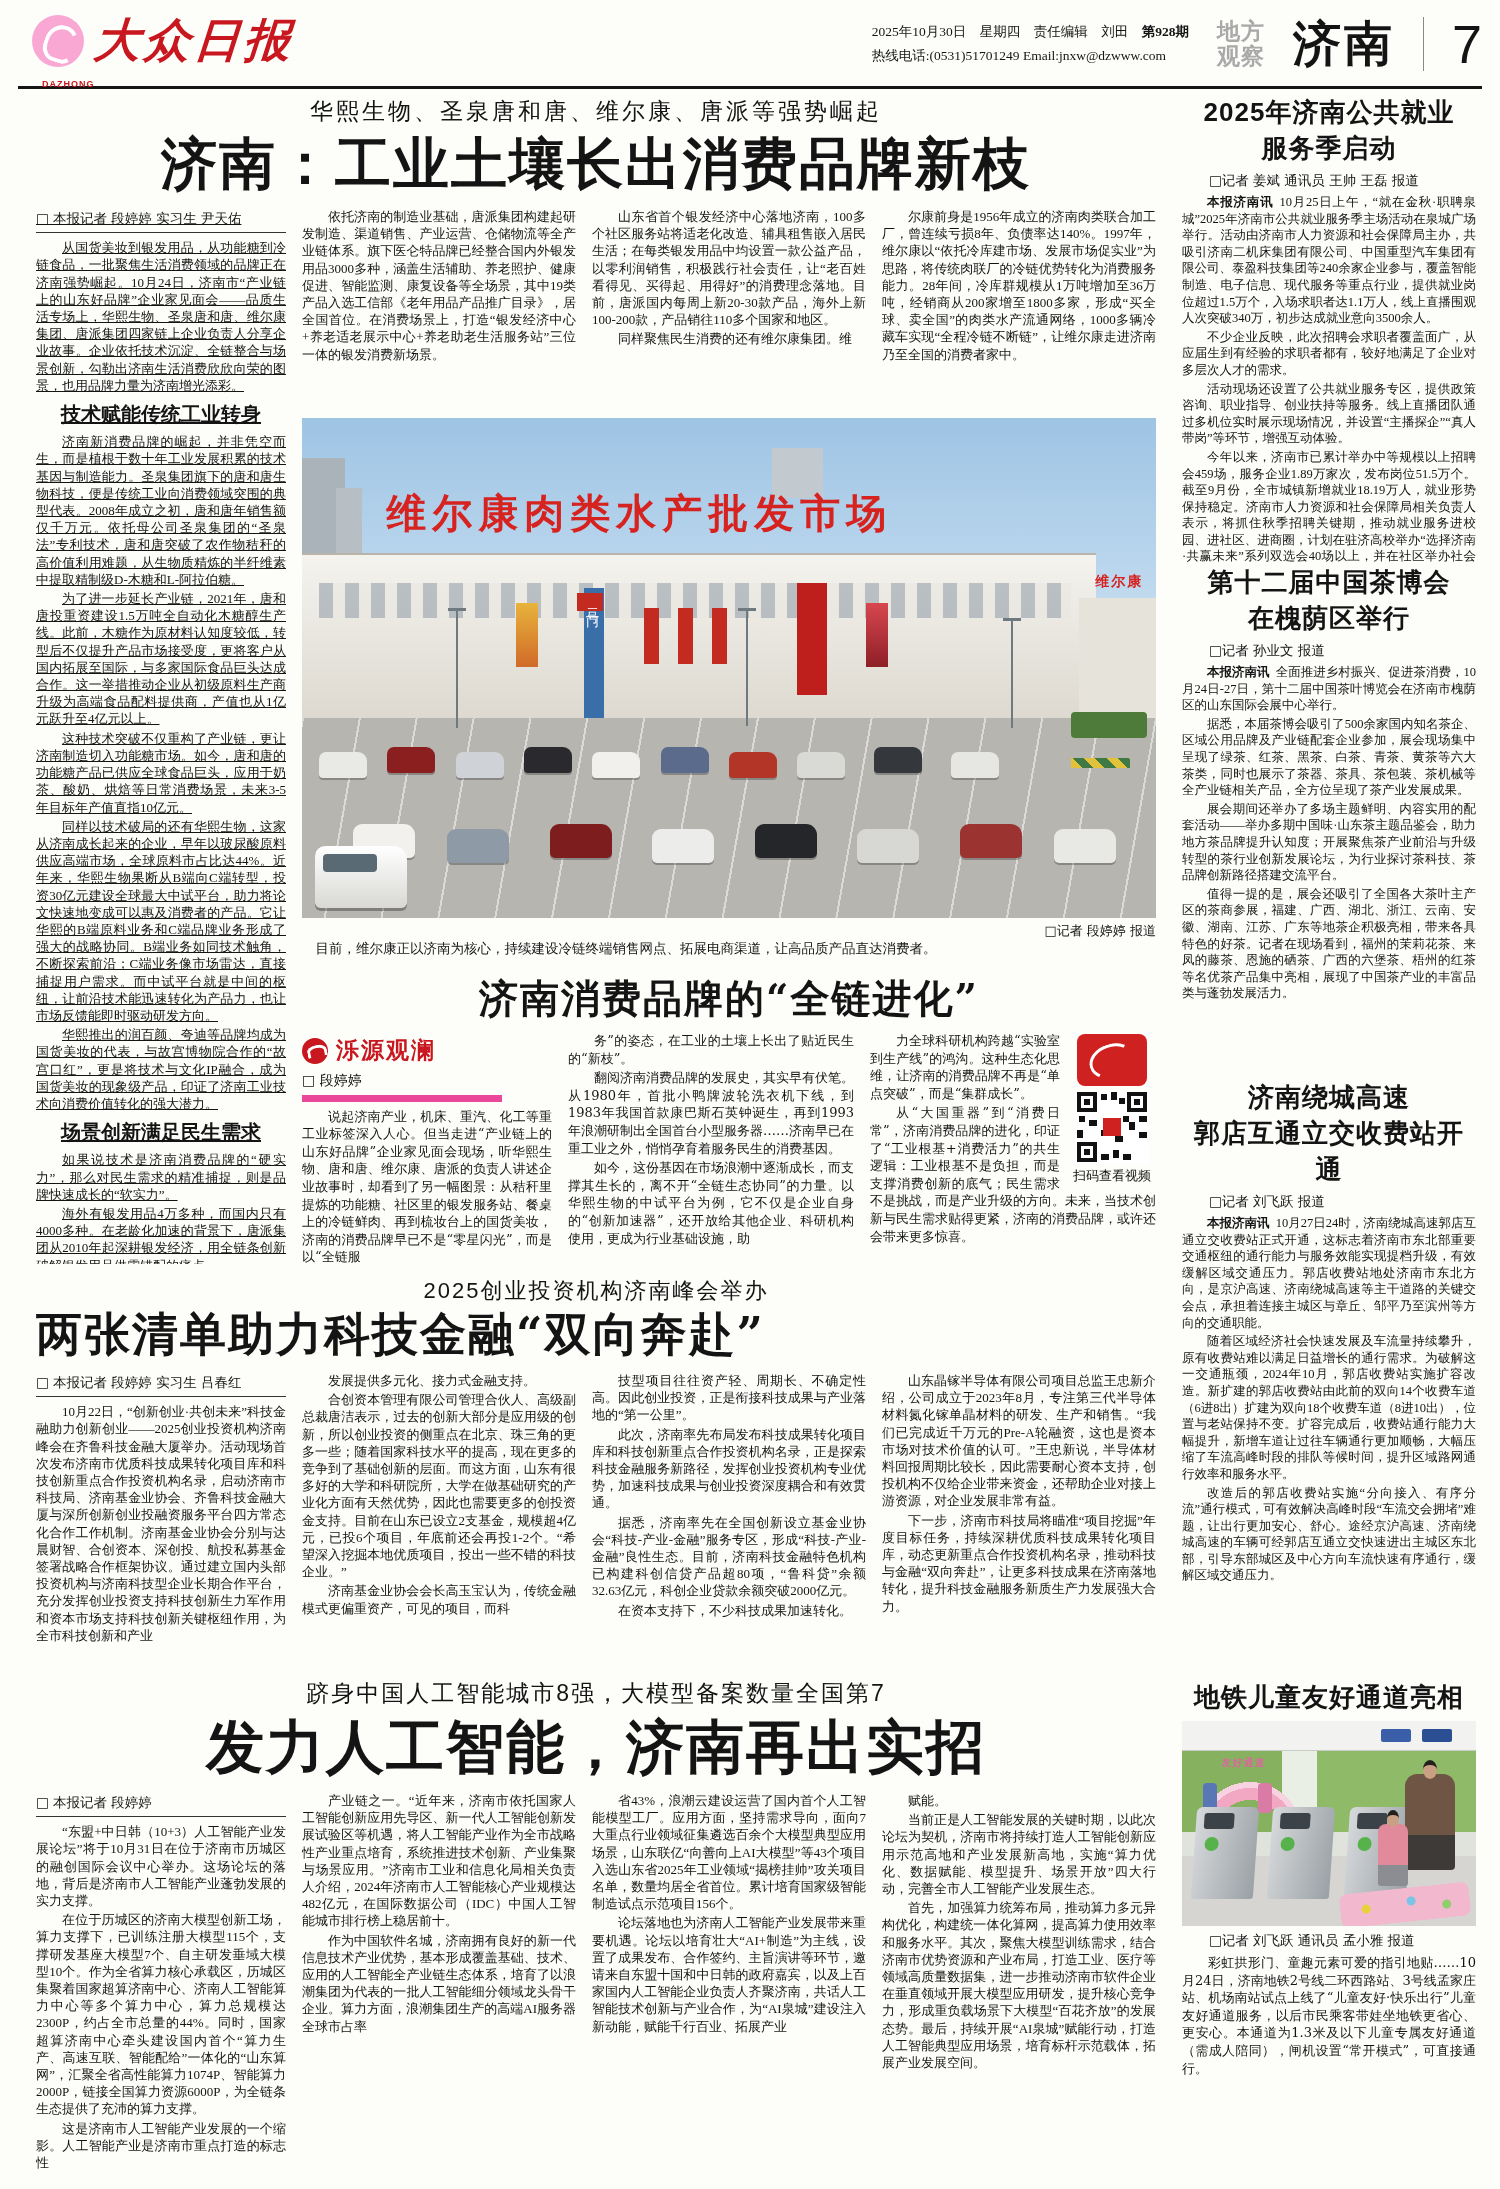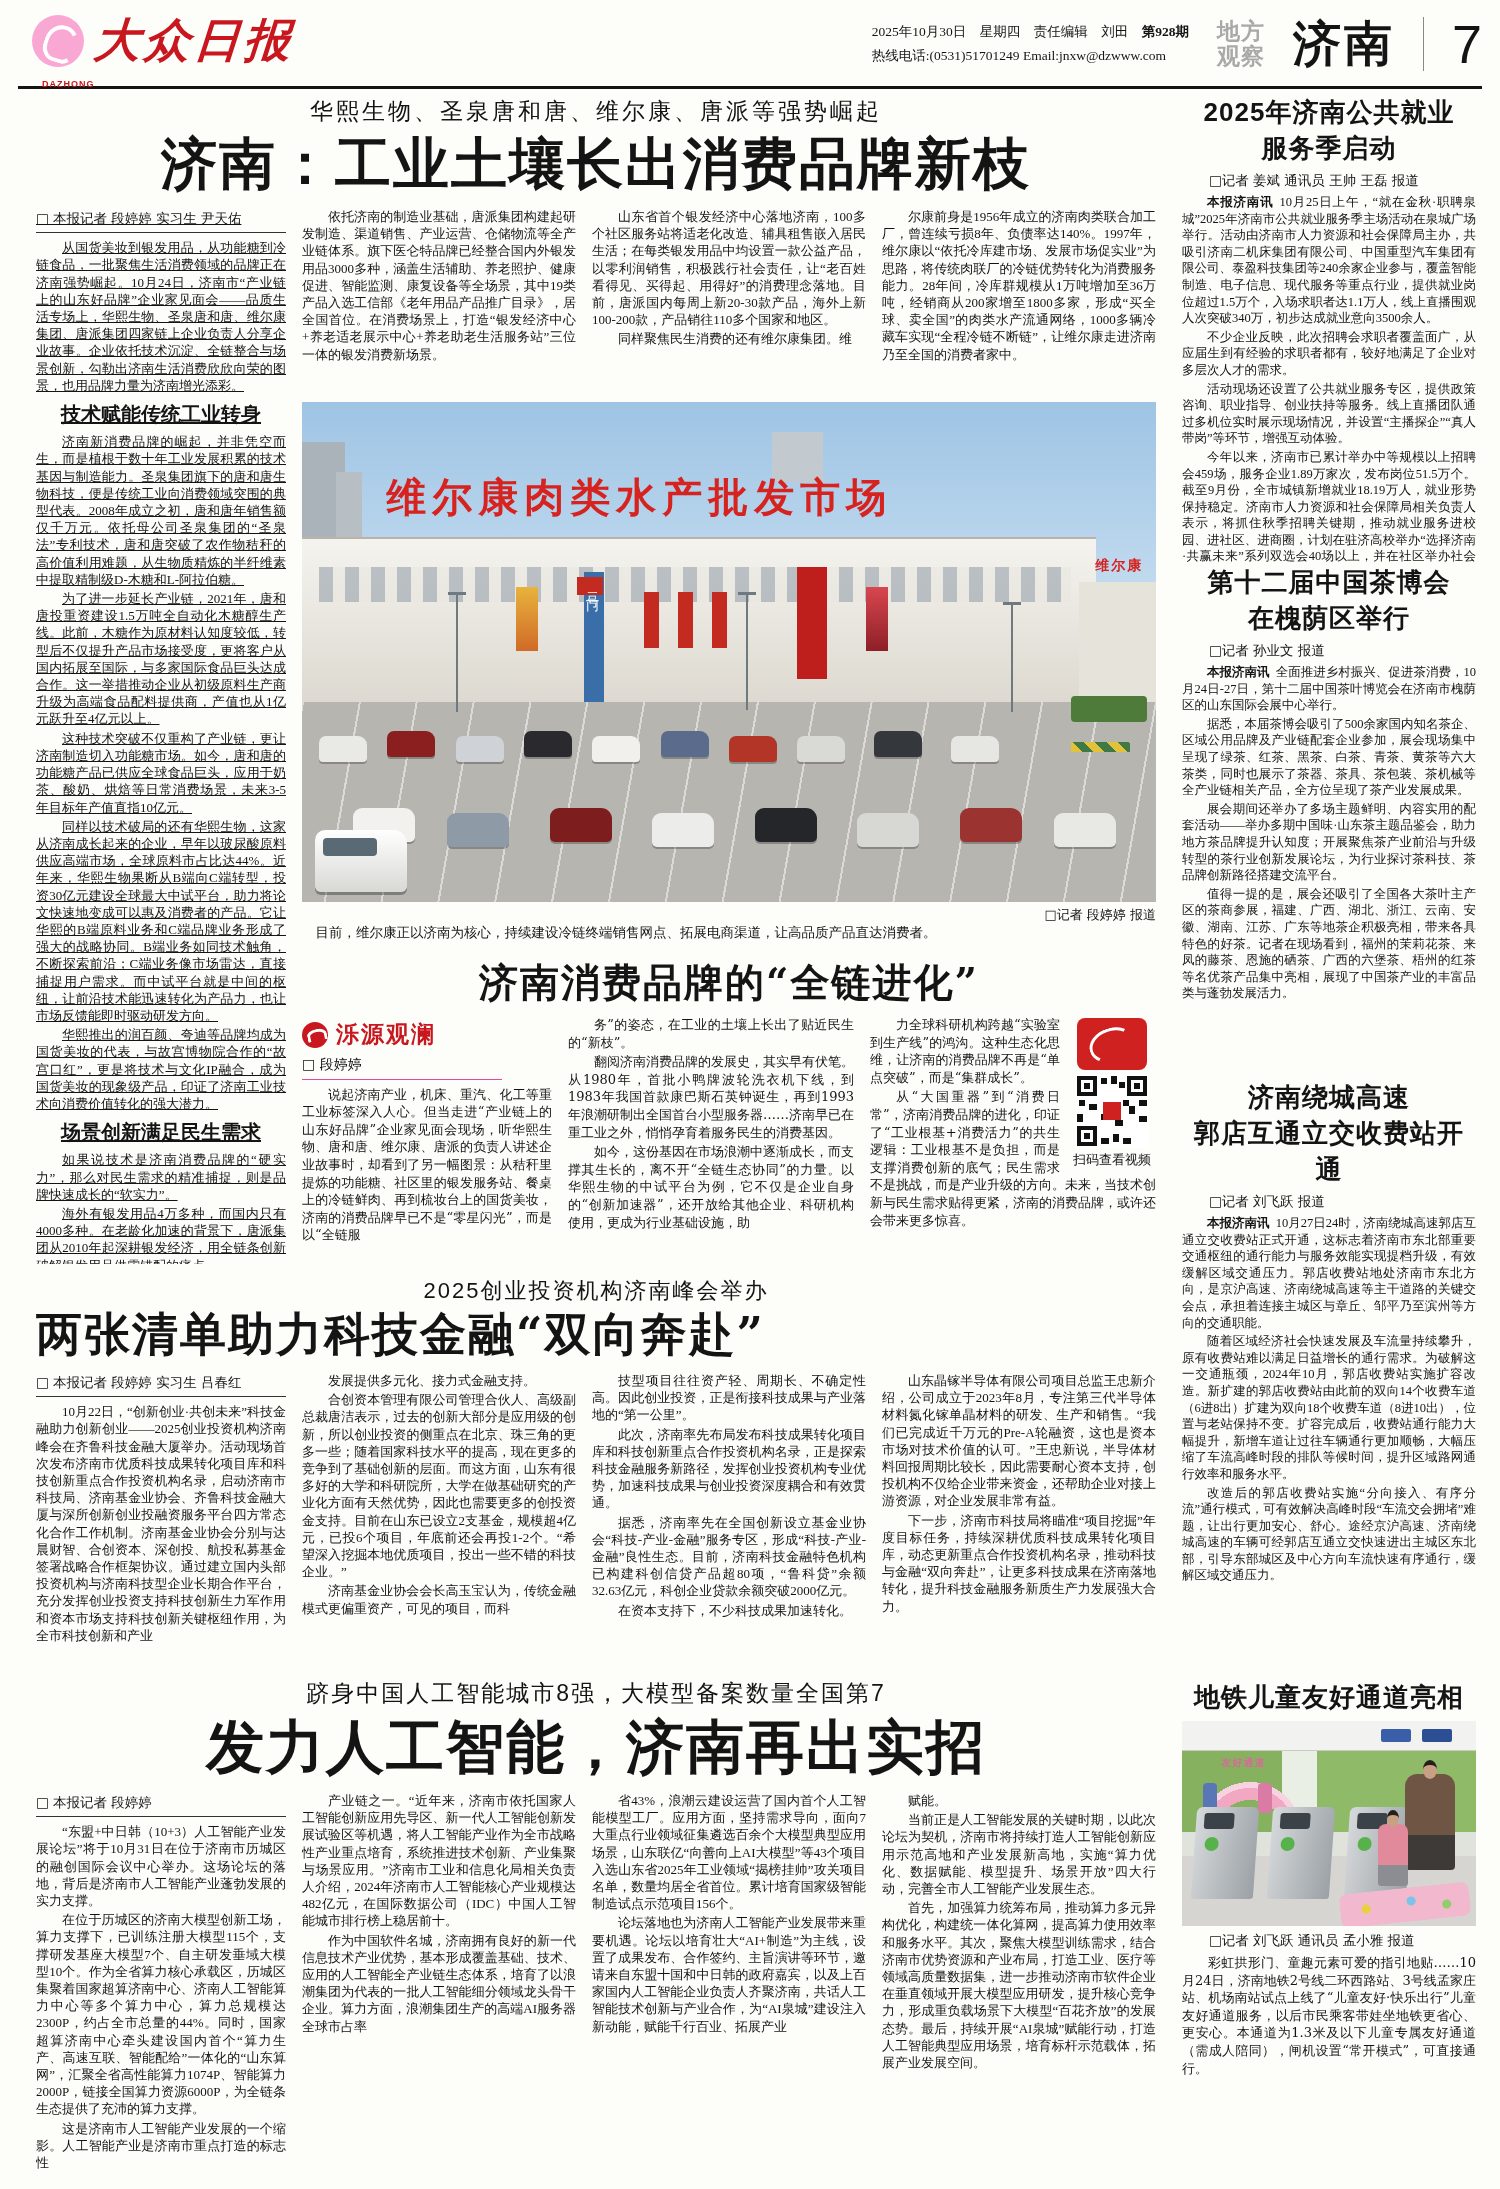--- a/index.html
+++ b/index.html
@@ -40,21 +40,21 @@
   .a1-kicker{font-family:"Liberation Sans",sans-serif;font-size:23px;letter-spacing:3px;
         text-align:center;margin-top:2px;height:32px;}
   .a1-headline{font-family:"Liberation Sans",sans-serif;font-size:56px;font-weight:bold;
         letter-spacing:2px;text-align:center;height:74px;line-height:72px;white-space:nowrap;}
   .a1-body{display:flex;gap:16px;height:1056px;overflow:hidden;margin-top:6px;}
   .a1-col1{width:250px;flex:none;overflow:hidden;text-decoration:underline;}
   .a1-right{flex:1;display:flex;flex-direction:column;overflow:hidden;}
   .a1-topcols{display:flex;gap:16px;height:190px;overflow:hidden;}
   .a1-topcols .col{flex:1;overflow:hidden;}
   
-  .photo{position:relative;height:500px;margin-top:4px;overflow:hidden;
+  .photo{position:relative;height:500px;margin-top:20px;overflow:hidden;
         background:linear-gradient(#9ec4e4 0%,#c4dcf0 40%,#e3eef7 58%);}
   .tower{position:absolute;background:#aab3ba;}
   .bld-main{position:absolute;left:0;right:7%;top:27%;height:33%;
         background:linear-gradient(#f4f3ee,#ddd9d0);border-top:2px solid #b9b4a9;}
   .bld-right{position:absolute;right:0;width:9%;top:36%;height:25%;background:#e6e3da;}
   .roof-sign{position:absolute;left:7%;right:28%;top:13.5%;text-align:center;color:#d6231f;
         font-family:"Liberation Sans",sans-serif;font-weight:bold;font-size:40px;letter-spacing:6px;
         white-space:nowrap;}
   .annex-sign{position:absolute;right:1.5%;top:31%;color:#d6231f;font-weight:bold;font-size:14px;
         font-family:"Liberation Sans",sans-serif;letter-spacing:2px;}
@@ -87,21 +87,21 @@
         height:54px;line-height:52px;letter-spacing:2px;}
   .gl-cols{display:flex;gap:16px;flex:1;overflow:hidden;margin-top:6px;}
   .gl-colA{width:250px;flex:none;overflow:hidden;}
   .gl-col{flex:1;overflow:hidden;}
   .gl-logo{display:flex;align-items:center;gap:8px;margin:6px 0 8px 0;}
   .gl-icon{width:26px;height:26px;border-radius:50%;background:#c8171e;position:relative;flex:none;}
   .gl-icon::after{content:"";position:absolute;left:5px;top:7px;width:14px;height:9px;
         border:3px solid #fff;border-bottom:none;border-radius:50% 50% 0 0;transform:rotate(-12deg);}
   .gl-logotext{color:#c8171e;font-family:"Liberation Sans",sans-serif;font-weight:bold;
         font-size:23px;letter-spacing:2px;}
-  .gl-byline{font-size:14px;border-bottom:1px solid #ec4899;padding-bottom:5px;margin-bottom:6px;width:80%;}
+  .gl-byline{font-size:14px;border-bottom:7px solid #ec4899;padding-bottom:5px;margin-bottom:6px;width:80%;}
   .gl-text{font-size:13px;line-height:17.6px;}
   .gl-media{float:right;width:88px;margin:2px 0 2px 8px;text-align:center;}
   .stamp{width:70px;height:52px;background:#cf2220;border-radius:8px;margin:0 auto 4px auto;position:relative;}
   .stamp::after{content:"";position:absolute;left:12px;top:10px;width:40px;height:28px;
         border:3px solid #fff;border-color:#fff transparent transparent #fff;border-radius:50%;transform:rotate(-18deg);}
   .qr{display:block;margin:0 auto;}
   .qr-label{font-size:13px;margin-top:3px;white-space:nowrap;}
   
   .a2{margin-top:12px;}
   .a-kicker{font-family:"Liberation Sans",sans-serif;font-size:22px;letter-spacing:2px;

